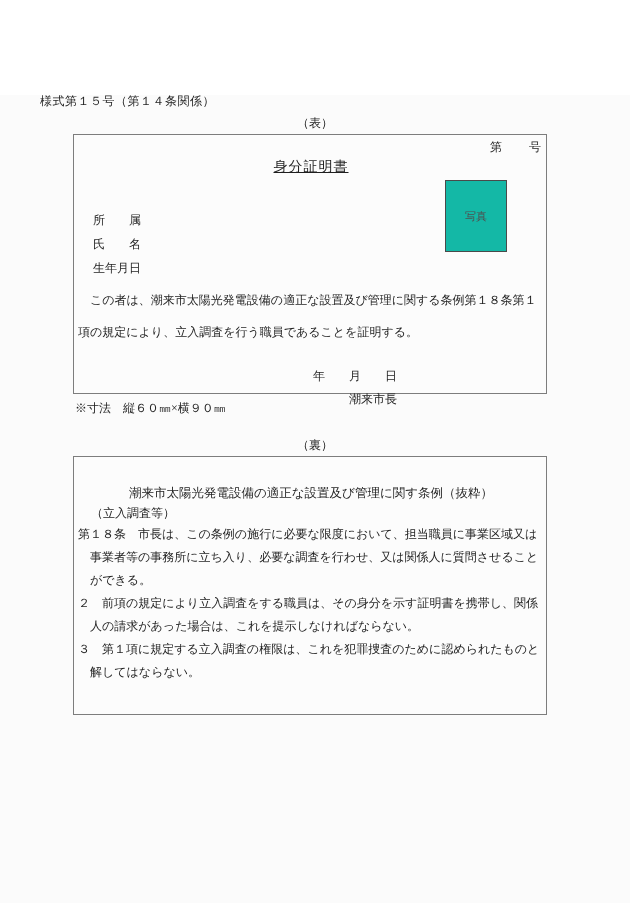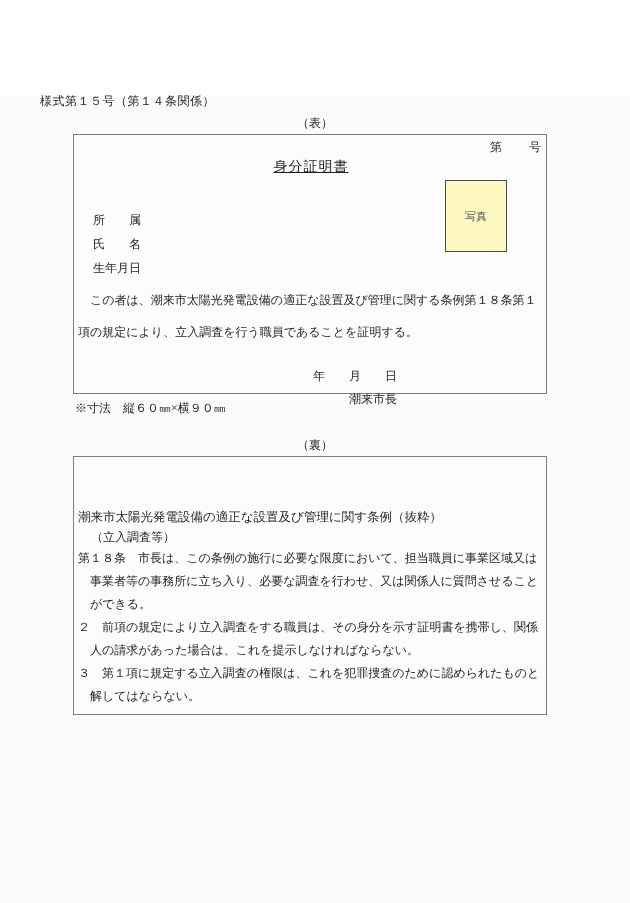--- a/index.html
+++ b/index.html
@@ -59,21 +59,21 @@
     line-height: 24px;
     margin-top: 12px;
   }
   .photo-box {
     margin-left: auto;
     margin-right: 37px;
     margin-top: -16px;
     width: 62px;
     height: 72px;
     border: 1px solid #4a4a4a;
-    background: #fef9c3;
+    background: #14b8a6;
     display: flex;
     align-items: center;
     justify-content: center;
     font-size: 11px;
     color: #4f4f4f;
   }
   .statement {
     margin-top: 4px;
     line-height: 32px;
     text-indent: 1em;
@@ -93,23 +93,23 @@
   }
   .back-label {
     margin-top: 22px;
   }
   .card.back {
     margin-top: 3px;
     height: 259px;
     padding: 26px 2px 0 4px;
   }
   .back-title {
+    text-align: center;
     line-height: 20px;
     font-size: 12.5px;
-    margin-top: 24px;
   }
   .section-heading {
     line-height: 20px;
     padding-left: 13px;
   }
   .article {
     line-height: 23px;
     padding-left: 1em;
     text-indent: -1em;
   }

